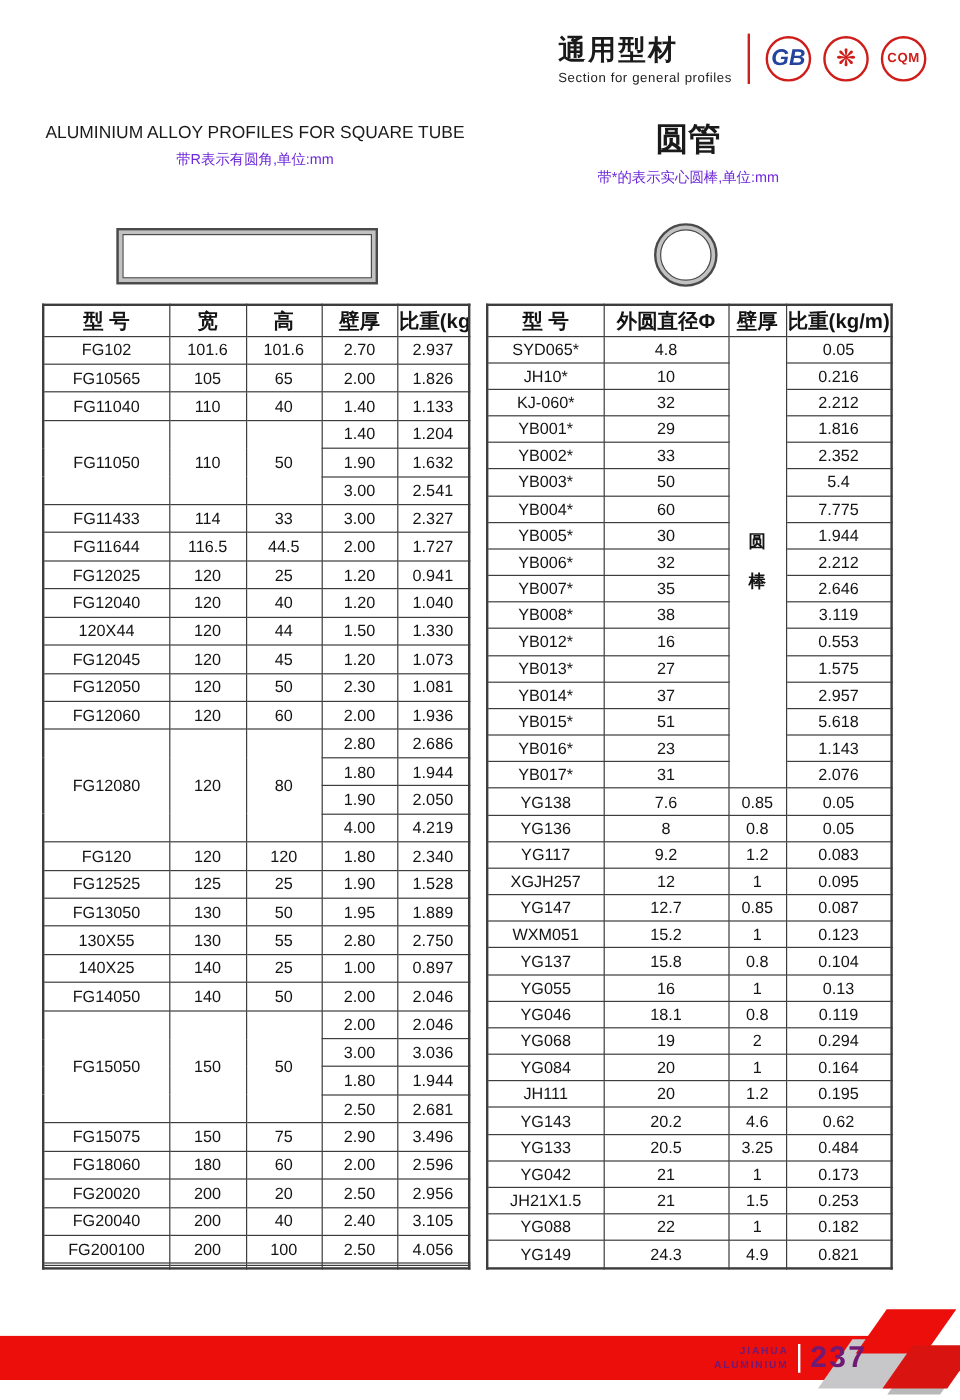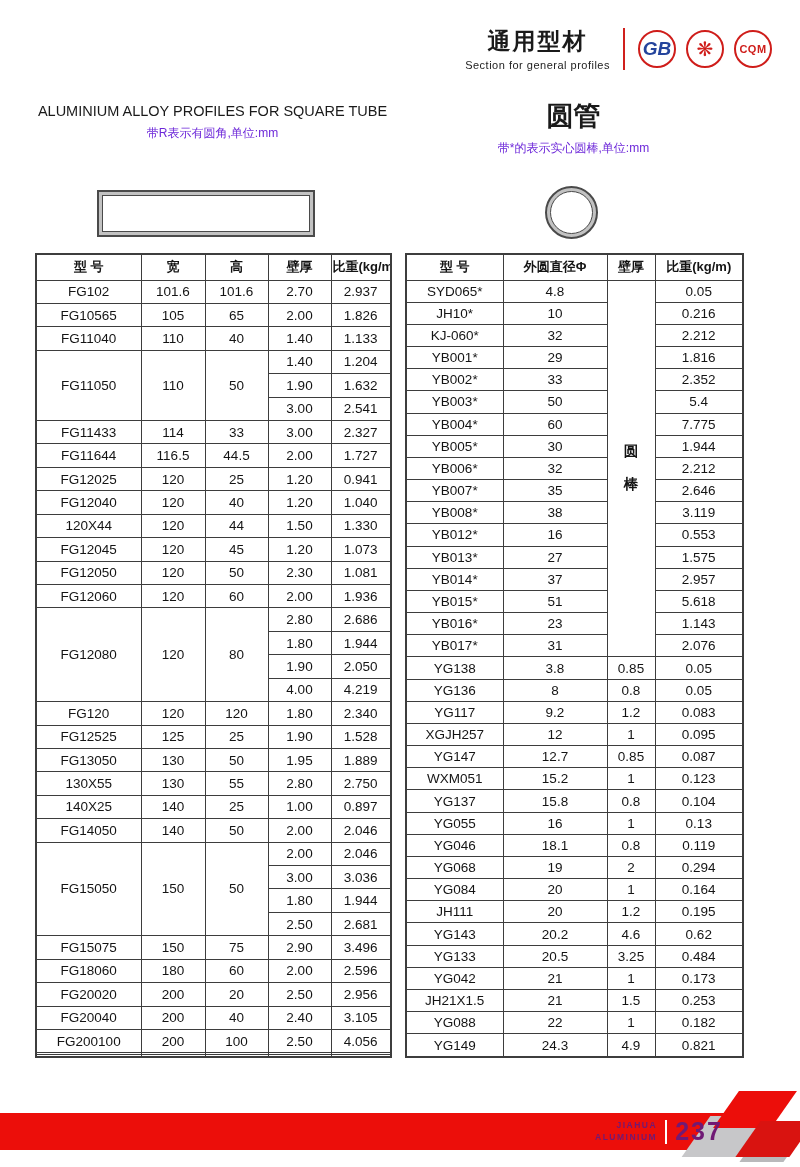--- a/index.html
+++ b/index.html
@@ -8,21 +8,21 @@
     position:relative; width:800px; height:1167px; margin:0 auto;
     background:#ffffff; overflow:hidden;
     font-family:"Liberation Sans","DejaVu Sans",sans-serif; color:#111;
   }
 
   
   .top-header {
     position:absolute; top:26px; right:28px;
     display:flex; align-items:center; gap:13px;
   }
-  .th-text { text-align:center; }
+  .th-text { text-align:left; }
   .th-cn { font-size:23px; font-weight:bold; letter-spacing:2px; color:#1a1a1a; }
   .th-en { font-size:11px; color:#222; margin-top:2px; letter-spacing:0.5px; white-space:nowrap; }
   .th-divider { width:2px; height:42px; background:#d0201d; }
   .logo-row { display:flex; align-items:center; gap:10px; }
   .logo {
     width:38px; height:38px; border-radius:50%;
     border:2.5px solid #cf1d1a; display:flex; align-items:center; justify-content:center;
     background:#fff;
   }
   .logo-gb-label { font-size:19px; font-weight:bold; font-style:italic; color:#24449c; }
@@ -62,21 +62,21 @@
     border:2px solid #3d3d3d;
   }
   #left-table  { left:35px;  width:355px; }
   #right-table { left:405px; width:337px; }
   .profile th, .profile td {
     border:1px solid #3d3d3d; text-align:center; vertical-align:middle;
     font-size:13.5px; color:#141414; overflow:hidden; white-space:nowrap;
     padding:0 1px;
   }
   .profile thead tr { height:26px; }
-  .profile th { font-size:13px; font-weight:bold; }
+  .profile th { font-size:17px; font-weight:bold; }
   .profile td.vertical span { display:block; font-size:14.5px; font-weight:bold; margin:14px 0; }
 
   
   .footer-band {
     position:absolute; left:0; top:1113px; width:742px; height:37px;
     background:#ec0e0a;
     clip-path:polygon(0 0, 100% 0, calc(100% - 26px) 100%, 0 100%);
   }
   .footer-shape { position:absolute; transform:skewX(-35deg); }
   .fs-gray   { left:696px; top:1116px; width:60px; height:41px; background:#c7c7c9; z-index:2; }
@@ -474,21 +474,21 @@
           <td>23</td>
           <td>1.143</td>
         </tr>
         <tr>
           <td>YB017*</td>
           <td>31</td>
           <td>2.076</td>
         </tr>
         <tr>
           <td>YG138</td>
-          <td>3.8</td>
+          <td>7.6</td>
           <td>0.85</td>
           <td>0.05</td>
         </tr>
         <tr>
           <td>YG136</td>
           <td>8</td>
           <td>0.8</td>
           <td>0.05</td>
         </tr>
         <tr>

